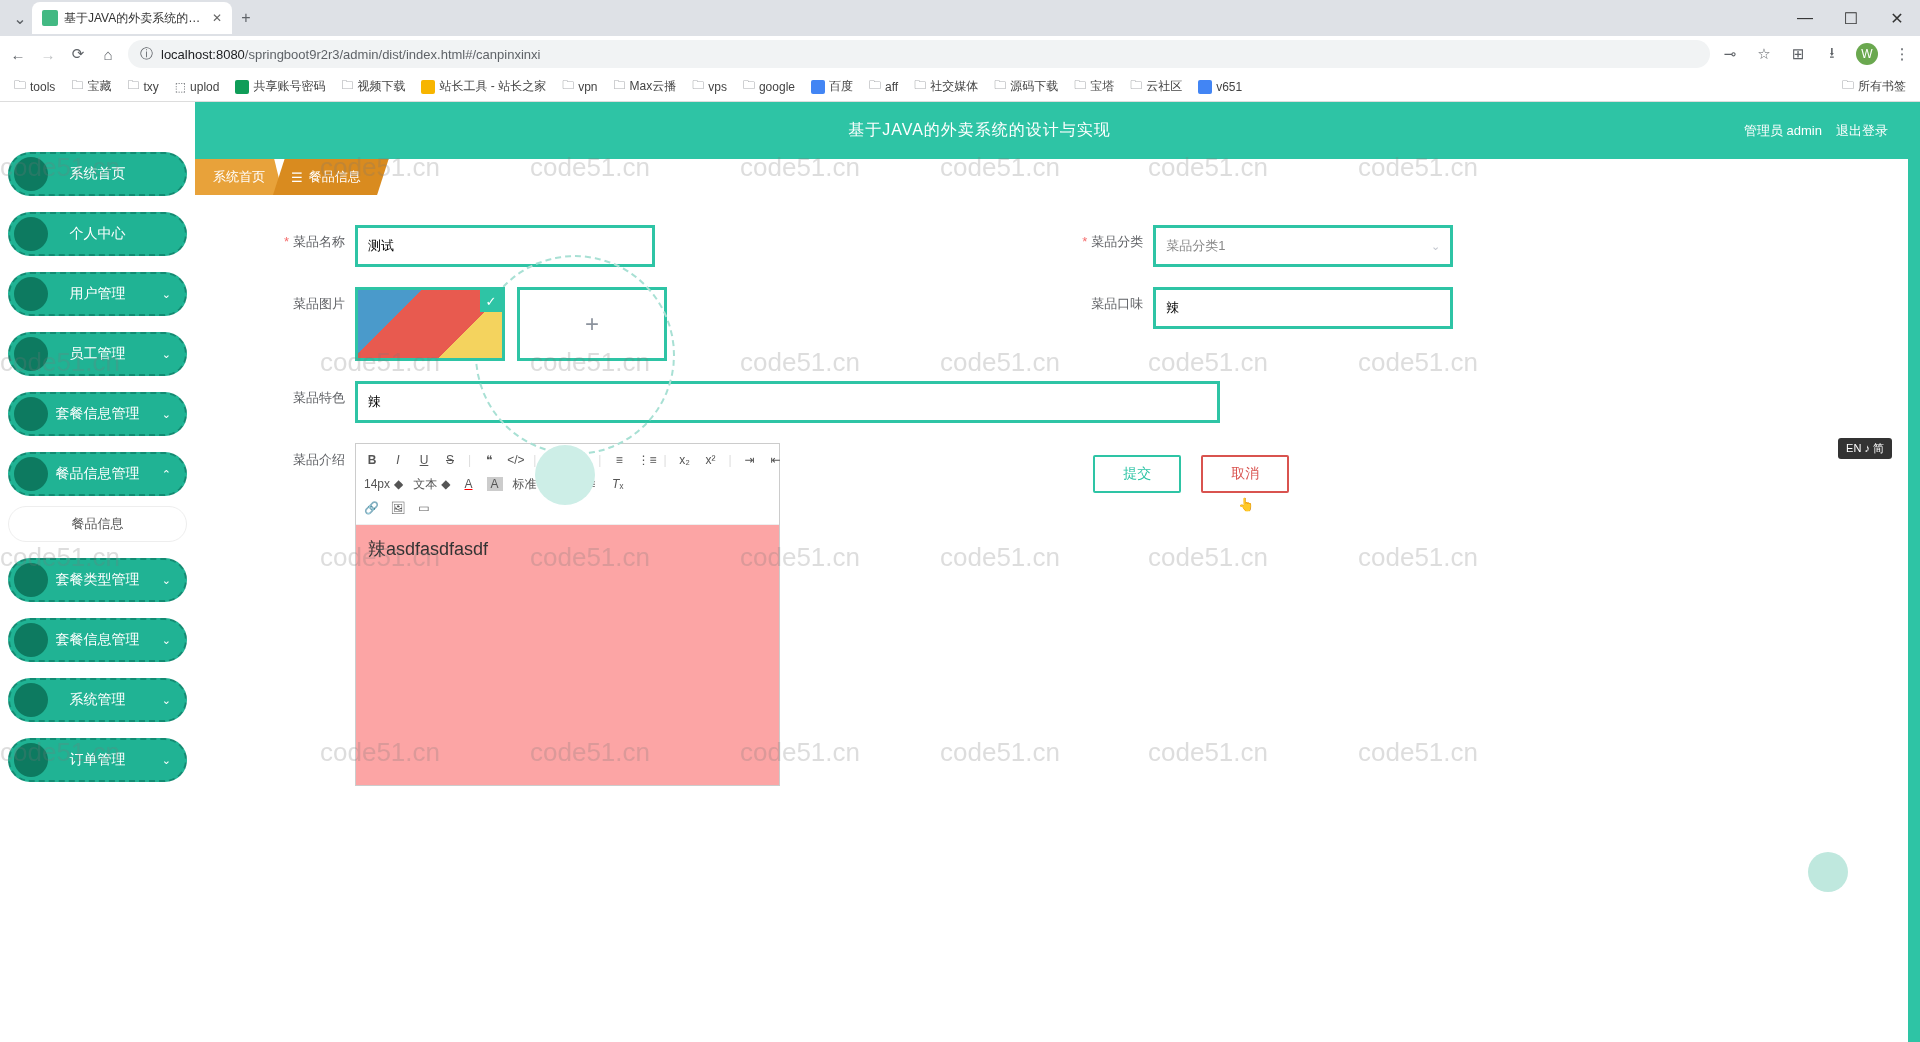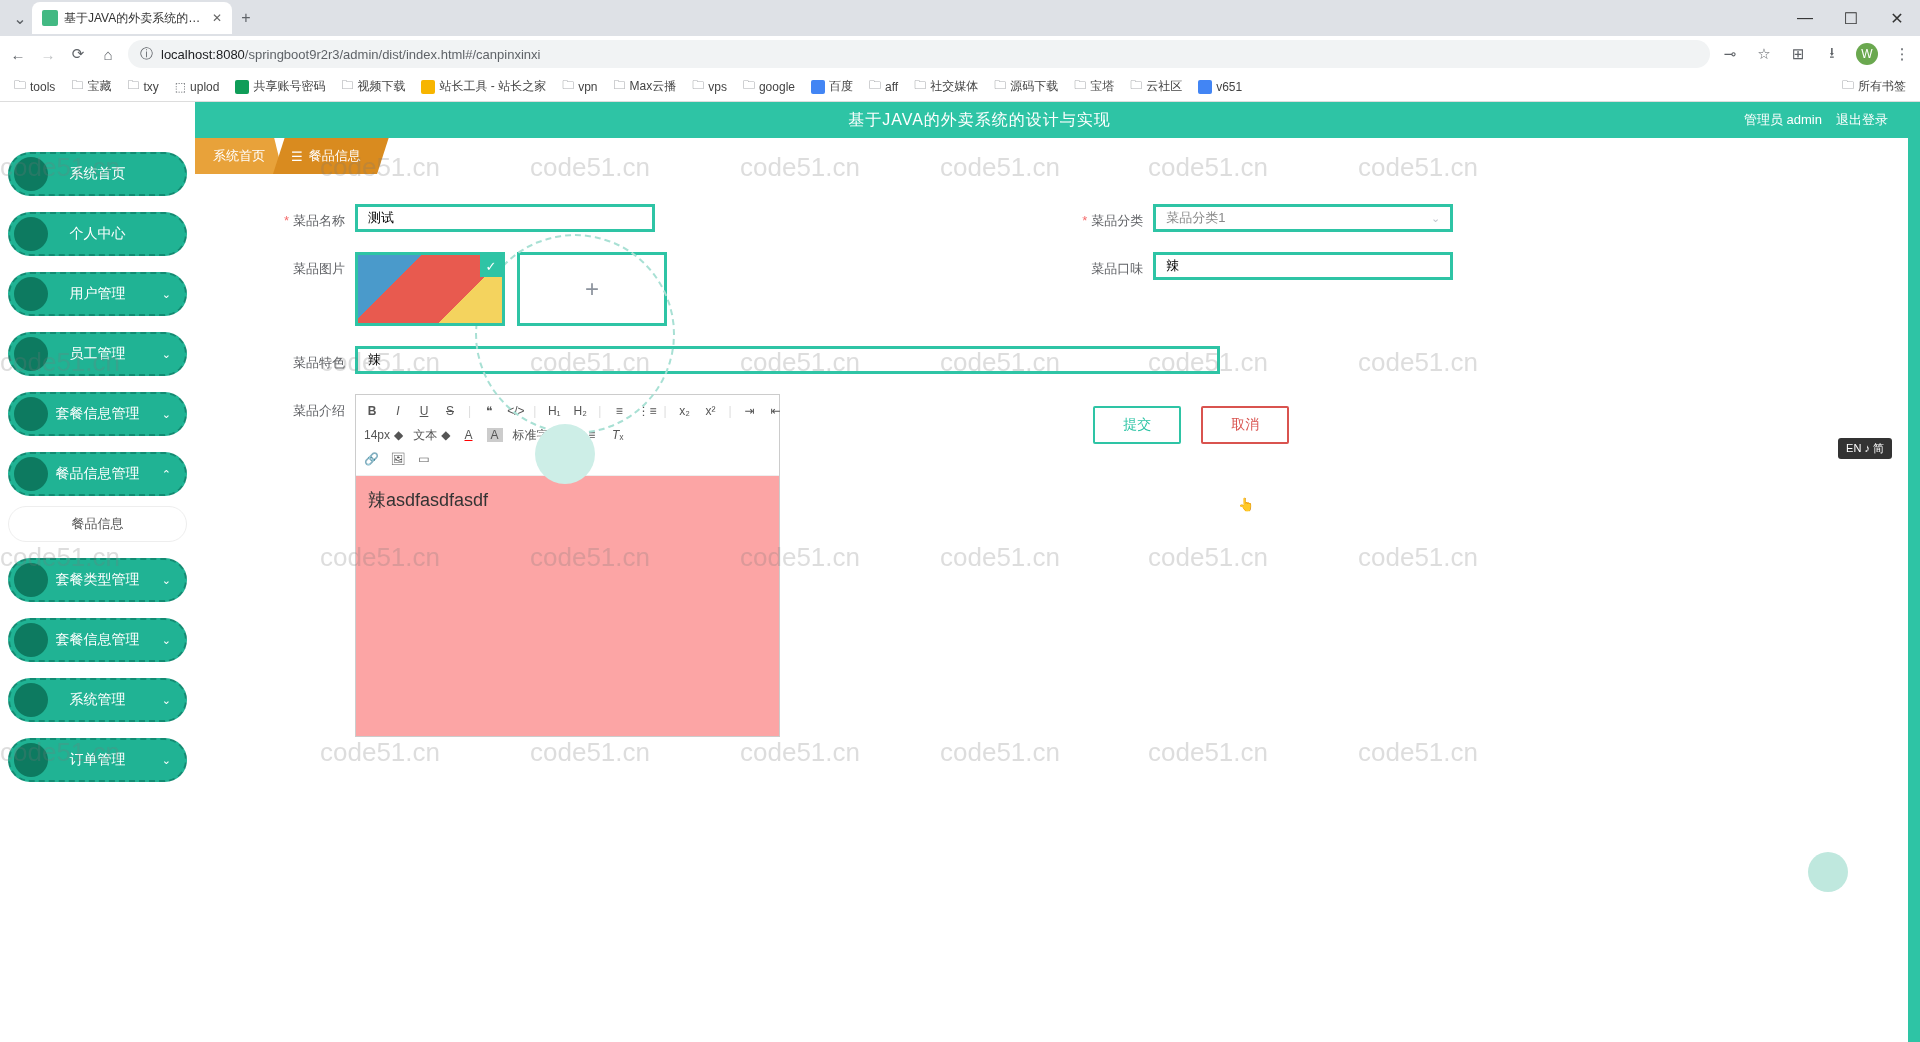--- a/index.html
+++ b/index.html
@@ -39,35 +39,35 @@
 .wm-center { position: absolute; left: 50%; top: 310px; transform: translateX(-50%); color: #e84a3a; font-size: 30px; font-family: "SimSun", serif; letter-spacing: 2px; }
 
 .sidebar { width: 195px; background: linear-gradient(#fff,#fff); padding: 50px 8px 10px; overflow-y: auto; position: relative; z-index: 10; }
 .nav-btn { position: relative; display: flex; align-items: center; justify-content: center; height: 44px; margin-bottom: 16px; background: #20b394; color: #fff; border-radius: 22px; border: 2px dashed #148a72; cursor: pointer; font-size: 14px; }
 .nav-btn .circle { position: absolute; left: 4px; width: 34px; height: 34px; border-radius: 50%; background: #0d7a60; }
 .nav-btn .label { z-index: 1; }
 .nav-btn .chev { position: absolute; right: 14px; font-size: 11px; }
 .sub-nav { background: #fff; color: #555; border-radius: 18px; height: 36px; display: flex; align-items: center; justify-content: center; font-size: 13px; margin: -6px 0 16px; border: 1px solid #eee; }
 
 .main { flex: 1; display: flex; flex-direction: column; background: #fff; position: relative; }
-.header { height: 36px; background: #2ec4a5; display: flex; align-items: center; color: #fff; padding: 0 20px; }
+.header { height: 57px; background: #2ec4a5; display: flex; align-items: center; color: #fff; padding: 0 20px; }
 .header .title { flex: 1; text-align: center; font-size: 16px; letter-spacing: 1px; }
 .header .right { display: flex; gap: 14px; font-size: 13px; }
 .header .right span { cursor: pointer; }
 
 .tabs { display: flex; align-items: center; height: 36px; }
 .tabs .tab-home { background: #e8a23a; color: #fff; padding: 0 18px; height: 100%; display: flex; align-items: center; font-size: 13px; clip-path: polygon(0 0, 90% 0, 100% 100%, 0 100%); }
 .tabs .tab-page { background: #d98b1f; color: #fff; padding: 0 28px 0 18px; height: 100%; display: flex; align-items: center; gap: 6px; font-size: 13px; clip-path: polygon(10% 0, 100% 0, 90% 100%, 0 100%); margin-left: -10px; }
 
 .content { flex: 1; padding: 30px 50px; overflow: auto; position: relative; }
 .form-row { display: flex; gap: 24px; margin-bottom: 20px; }
 .field { display: flex; align-items: flex-start; }
 .field-label { width: 110px; text-align: right; padding-right: 10px; font-size: 13px; color: #606266; padding-top: 8px; }
 .field-label .req { color: #f56c6c; margin-right: 4px; }
-.field-input { border: 3px solid #2ec4a5; height: 28px; padding: 0 10px; font-size: 13px; outline: none; background: #fff; }
+.field-input { border: 3px solid #2ec4a5; height: 42px; padding: 0 10px; font-size: 13px; outline: none; background: #fff; }
 .w1 { width: 300px; }
 .w2 { width: 300px; }
 .select { display: flex; align-items: center; justify-content: space-between; color: #888; }
 .select .arrow { color: #c0c4cc; font-size: 11px; }
 .col-left { flex: 0 0 48%; }
 .col-right { flex: 0 0 48%; }
 
 .upload-row { display: flex; gap: 12px; }
 .upload-thumb { width: 150px; height: 74px; border: 3px solid #2ec4a5; position: relative; overflow: hidden; }
 .thumb-art { position: absolute; inset: 0; background: linear-gradient(135deg, #4a9acb 0 30%, #e85a4f 30% 70%, #f4d35e 70% 100%); }

